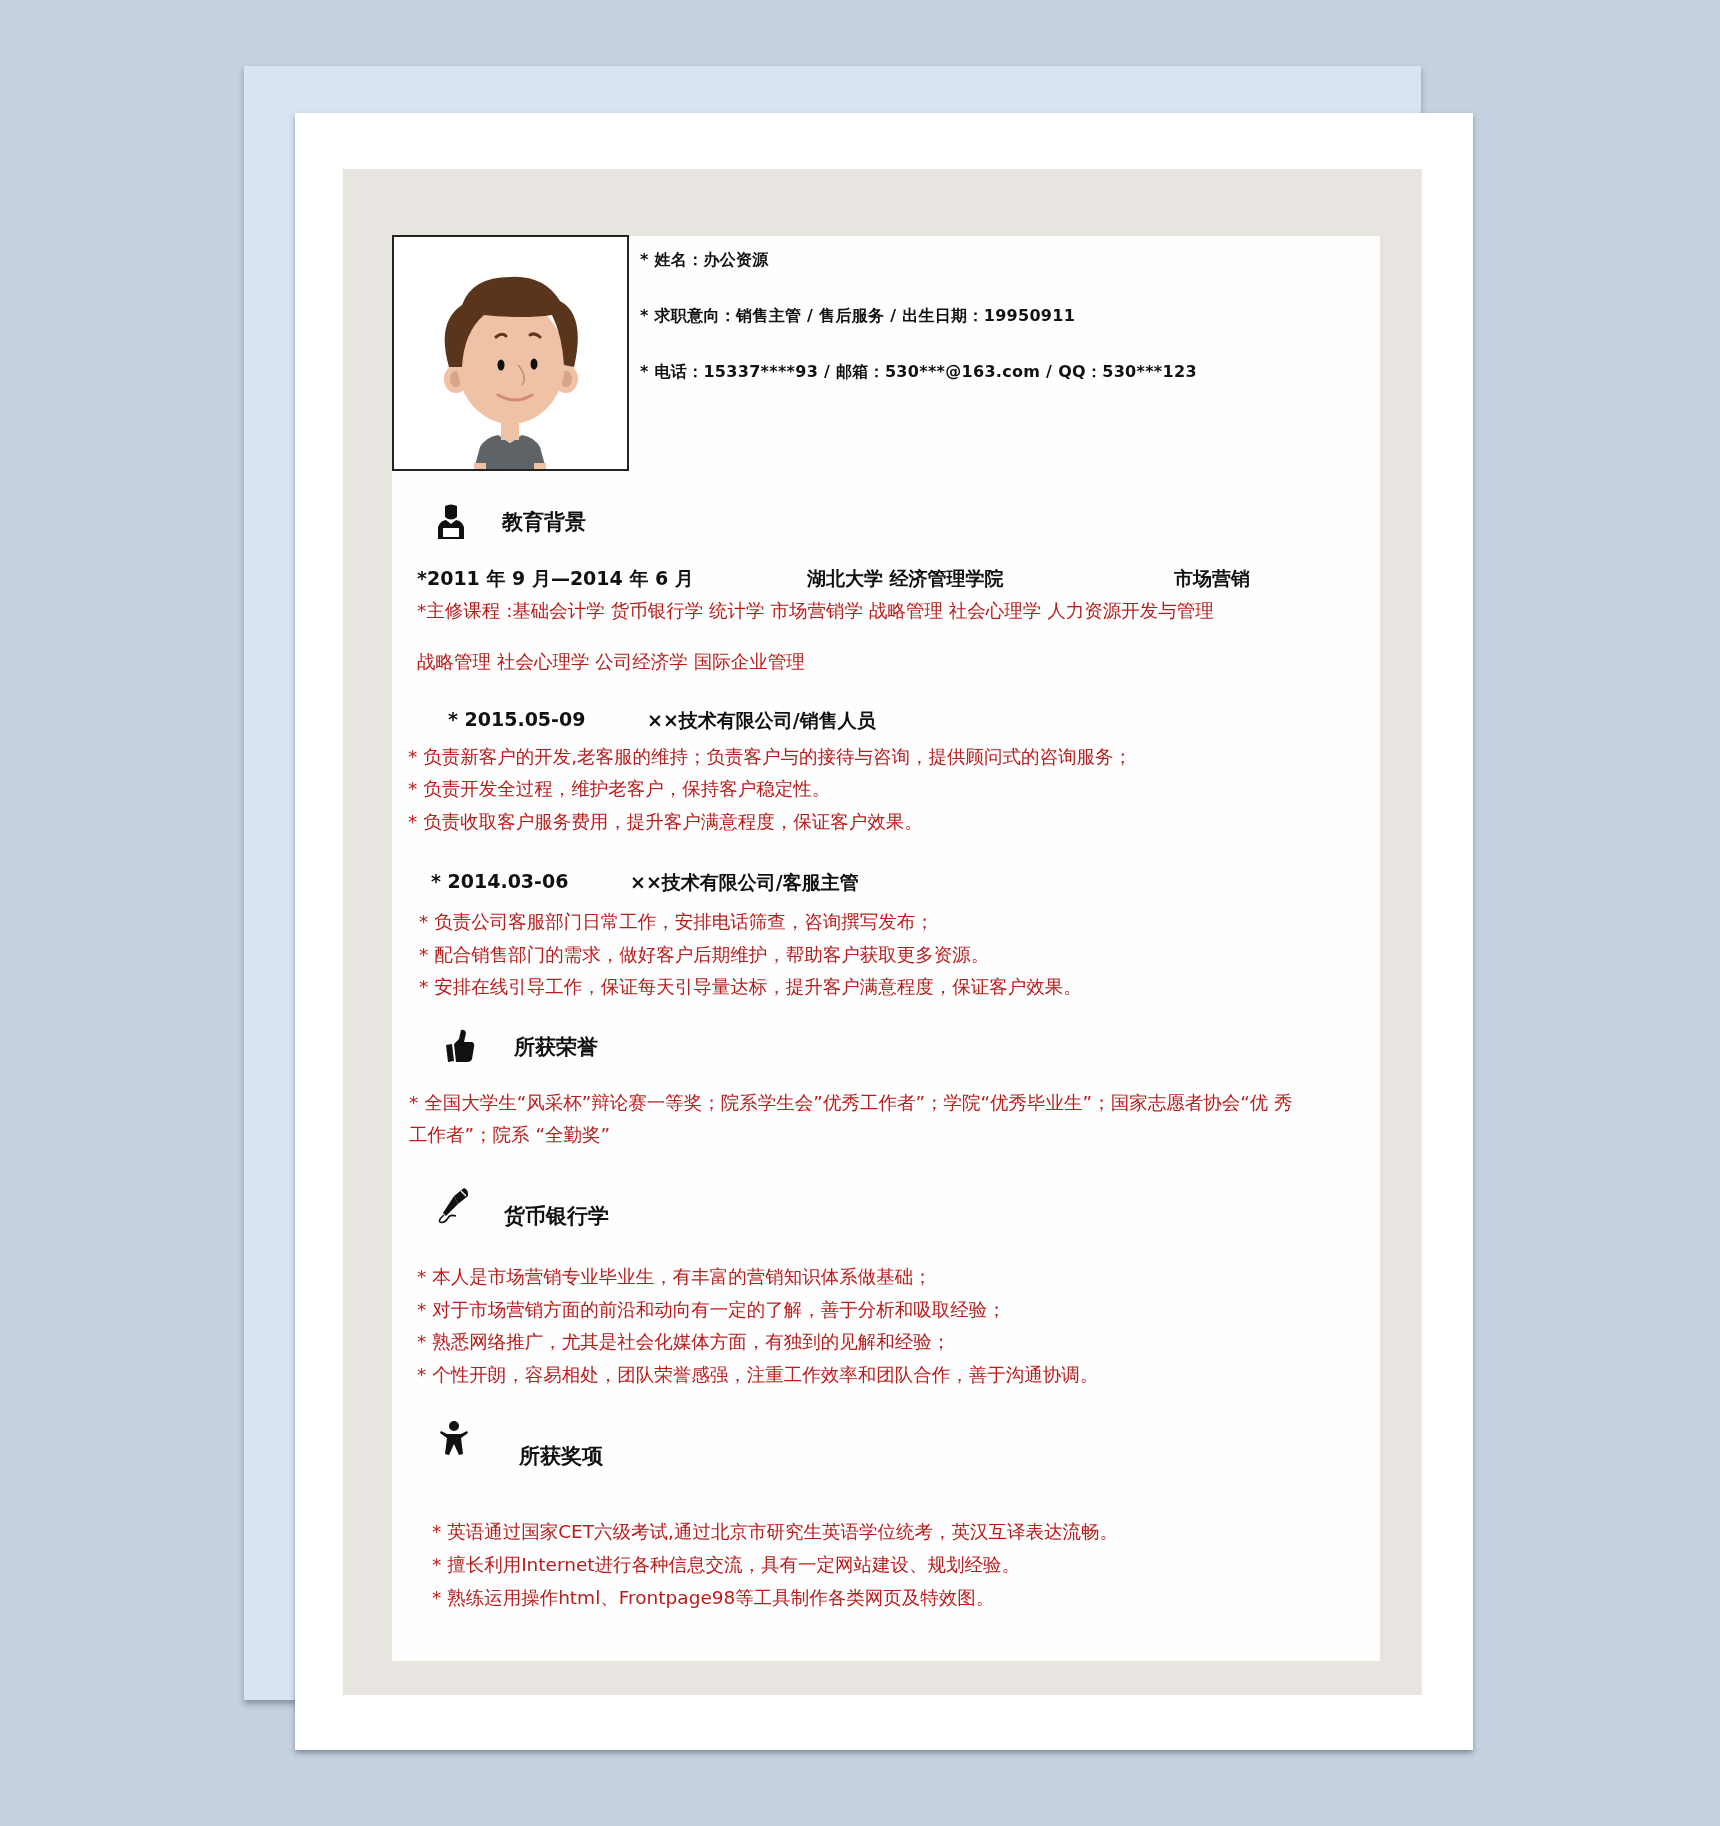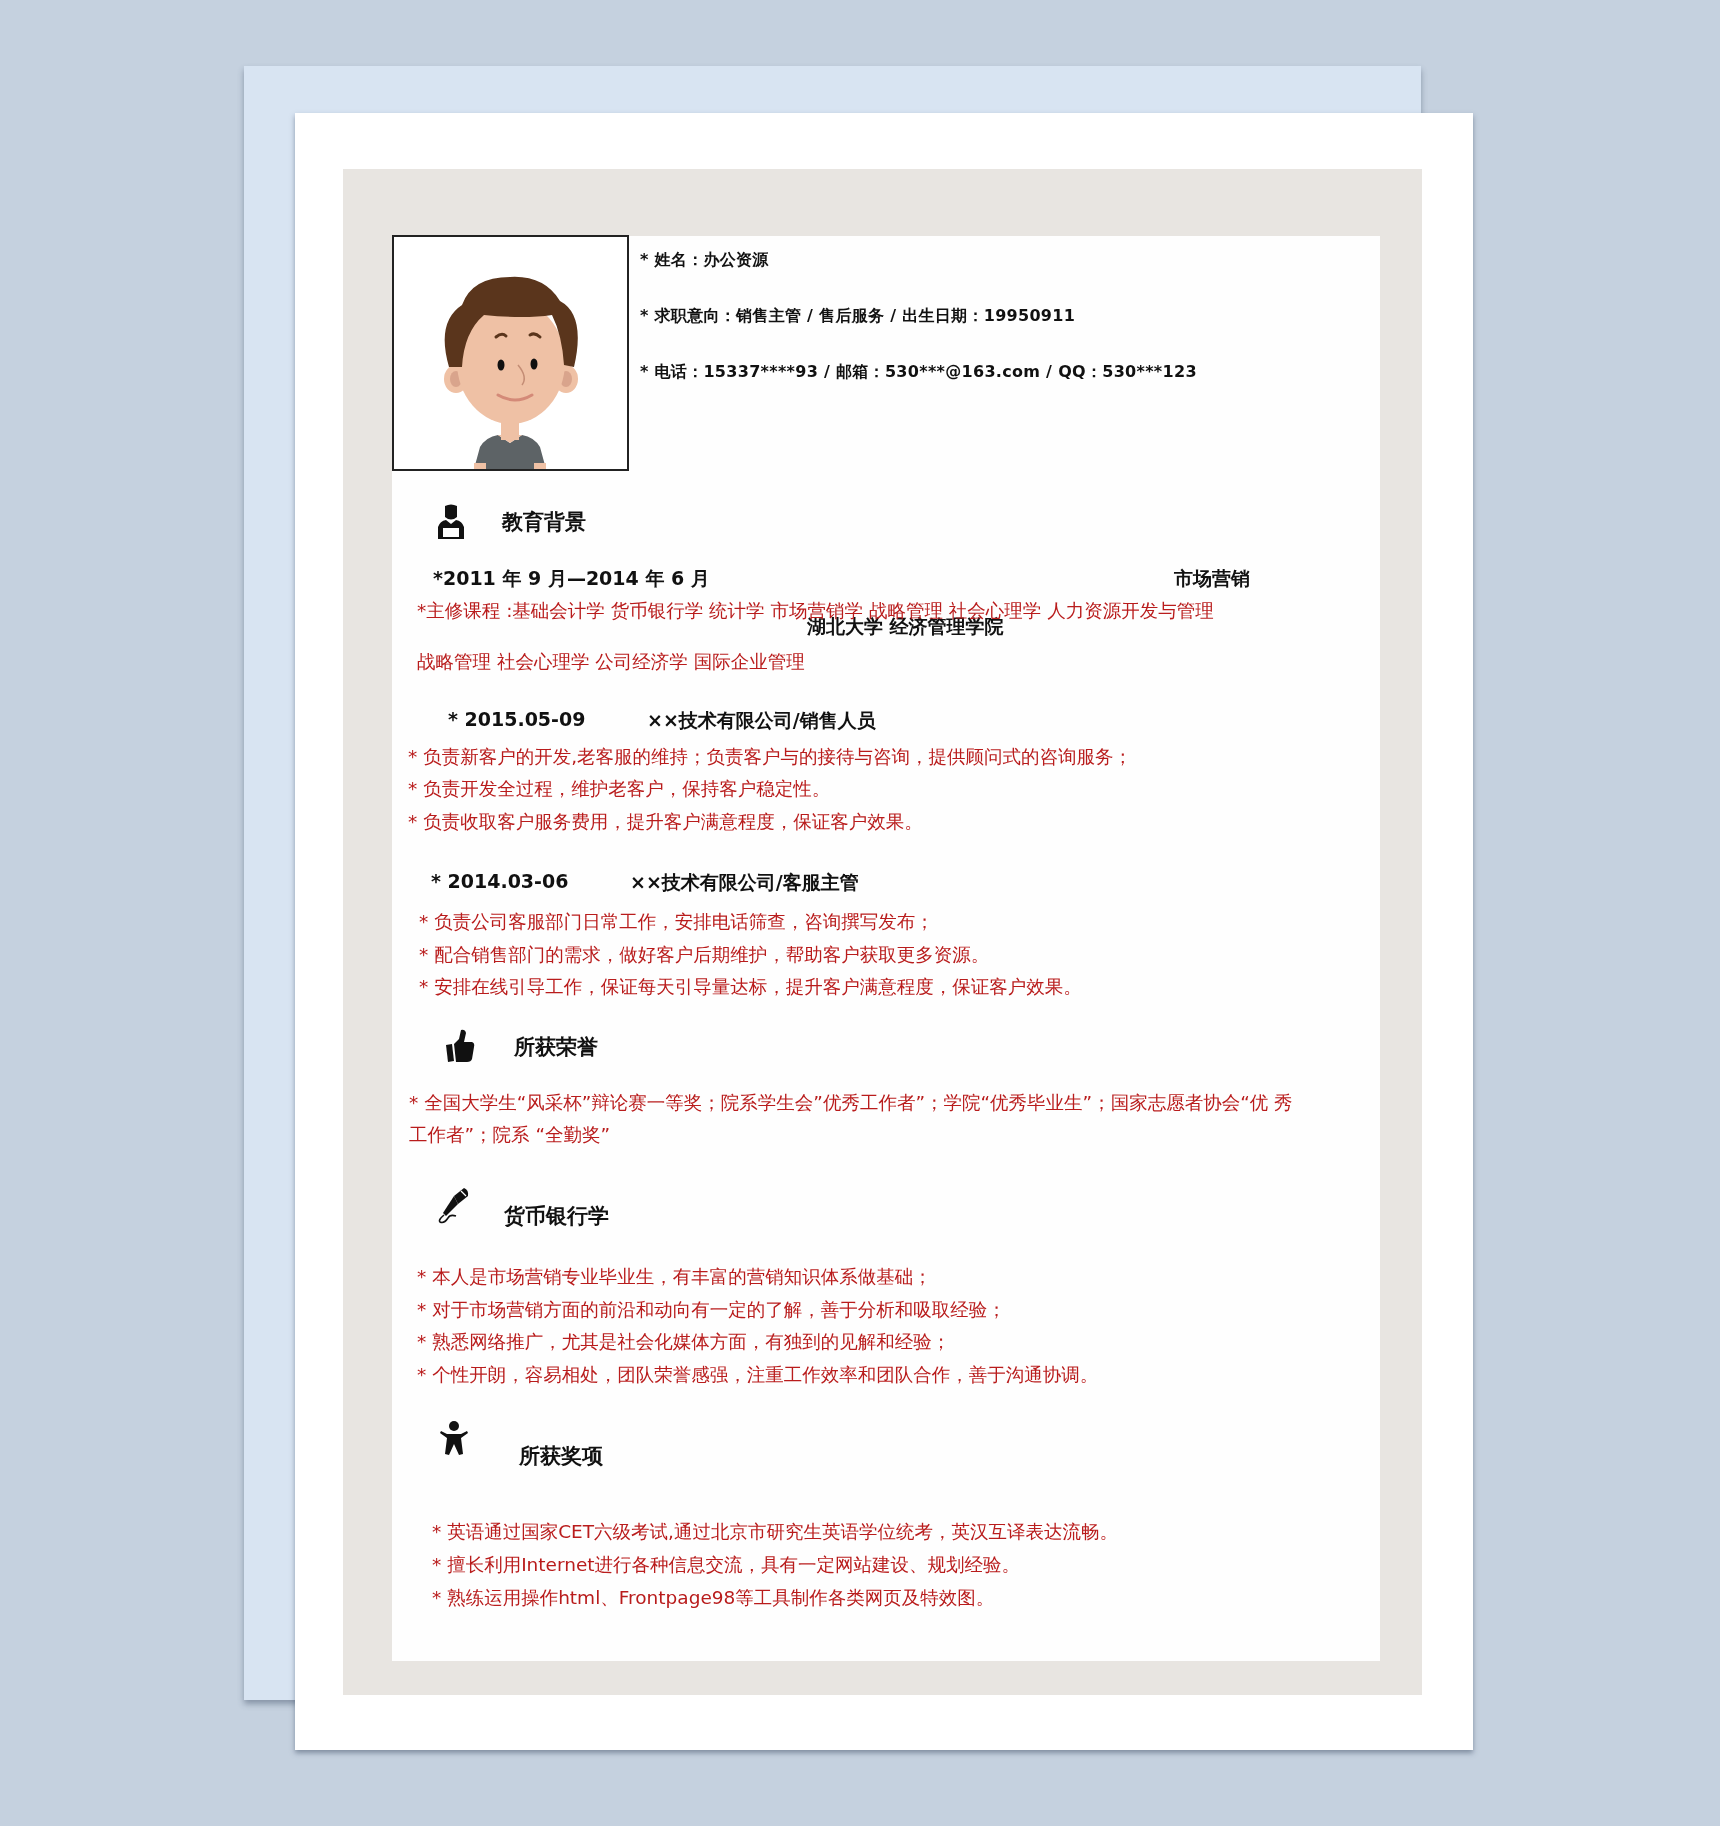--- a/index.html
+++ b/index.html
@@ -81,22 +81,22 @@
 <div class="abs hdr" style="left:640px; top:306px;">*  求职意向：销售主管  /  售后服务    /  出生日期：19950911</div>
 <div class="abs hdr" style="left:640px; top:362px;">*  电话：15337****93 /  邮箱：530***@163.com / QQ：530***123</div>
 
 <svg class="icon" style="left:434px; top:503px;" viewBox="0 0 34 38">
   <path d="M11 3 Q17 0 23 3 L23 14 Q17 19 11 14 Z" fill="#111"></path>
   <path d="M4 36 L4 24 Q6 18 12 17 L17 21 L22 17 Q28 18 30 24 L30 36 Z" fill="#111"></path>
   <rect x="9" y="25" width="16" height="9" fill="#fff"></rect>
 </svg>
 <div class="abs sec-title" style="left:502px; top:508px;">教育背景</div>
 
-<div class="abs bold" style="left:417px; top:566px;margin-left:16px;">*2011 年 9 月—2014 年 6 月</div>
-<div class="abs bold" style="left:807px; top:566px;margin-top:48px;">湖北大学 经济管理学院</div>
+<div class="abs bold" style="left:417px; top:566px;">*2011 年 9 月—2014 年 6 月</div>
+<div class="abs bold" style="left:807px; top:566px;">湖北大学 经济管理学院</div>
 <div class="abs bold" style="left:1174px; top:566px;">市场营销</div>
 <div class="abs body" style="left:417px; top:598px;">*主修课程 :基础会计学     货币银行学     统计学     市场营销学     战略管理   社会心理学   人力资源开发与管理</div>
 <div class="abs body" style="left:417px; top:649px;">战略管理     社会心理学    公司经济学    国际企业管理</div>
 
 <div class="abs bold" style="left:448px; top:708px;">* 2015.05-09</div>
 <div class="abs bold" style="left:647px; top:708px;">××技术有限公司/销售人员</div>
 <div class="abs body" style="left:408px; top:744px;">*  负责新客户的开发,老客服的维持；负责客户与的接待与咨询，提供顾问式的咨询服务；</div>
 <div class="abs body" style="left:408px; top:776px;">*  负责开发全过程，维护老客户，保持客户稳定性。</div>
 <div class="abs body" style="left:408px; top:809px;">*  负责收取客户服务费用，提升客户满意程度，保证客户效果。</div>
 

